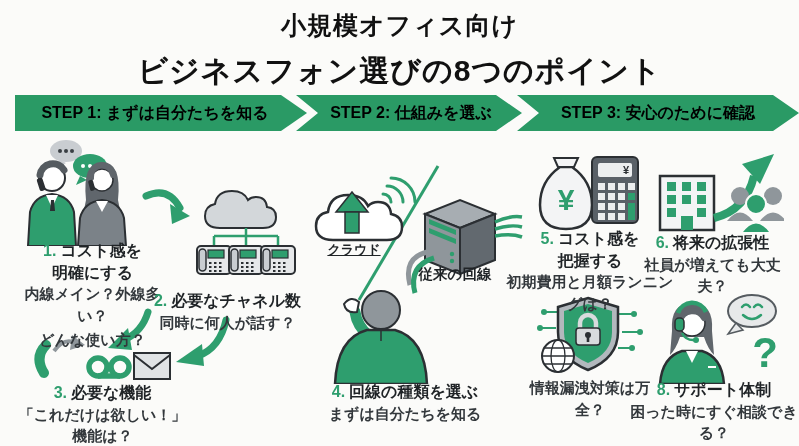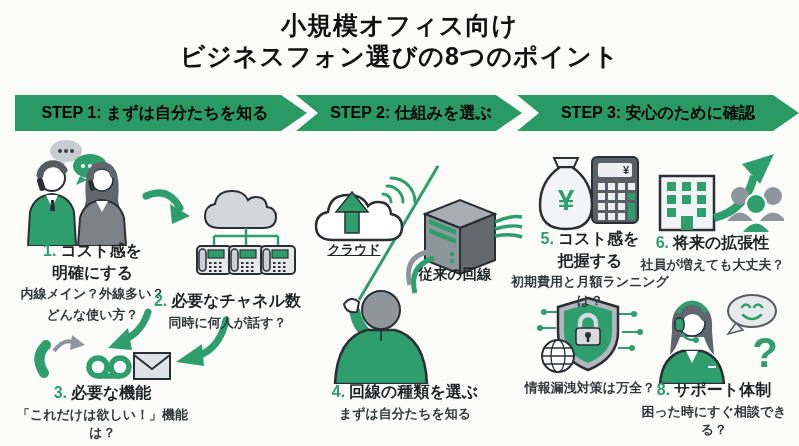--- a/index.html
+++ b/index.html
@@ -13,41 +13,41 @@
     --background:#FBFBF9;
   }
   *{margin:0;padding:0;box-sizing:border-box;}
   html,body{width:799px;height:446px;overflow:hidden;}
   body{font-family:"Liberation Sans","DejaVu Sans",sans-serif;background:var(--background);}
   .canvas{position:relative;width:799px;height:446px;background:var(--background);overflow:hidden;}
 
   
   .title{position:absolute;top:10px;left:0;width:799px;text-align:center;color:#111;}
   .title .l1{font-size:25px;font-weight:bold;line-height:1.25;letter-spacing:1px;}
-  .title .l2{font-size:25px;font-weight:bold;line-height:1.25;letter-spacing:1px;}
+  .title .l2{font-size:30px;font-weight:bold;line-height:1.25;letter-spacing:1px;margin-top:11px;}
 
   
   .banner{position:absolute;top:95px;height:36px;background:var(--banner-green);
     display:flex;align-items:center;justify-content:center;
     font-size:16px;font-weight:bold;color:#000000;white-space:nowrap;}
   .banner .lbl{transform:translateX(-6px);}
   #banner1{left:15px;width:292px;
     clip-path:polygon(0 0,calc(100% - 26px) 0,100% 50%,calc(100% - 26px) 100%,0 100%);}
   #banner2{left:296px;width:226px;
     clip-path:polygon(0 0,calc(100% - 26px) 0,100% 50%,calc(100% - 26px) 100%,0 100%,22px 50%);}
   #banner2 .lbl{transform:translateX(2px);}
   #banner3{left:517px;width:282px;
     clip-path:polygon(0 0,calc(100% - 26px) 0,100% 50%,calc(100% - 26px) 100%,0 100%,22px 50%);}
   #banner3 .lbl{transform:translateX(0);}
 
   
   .pt{position:absolute;text-align:center;color:var(--dark-text);}
   .pt-t{font-size:16px;font-weight:bold;line-height:1.35;}
   .pt-t .num{color:var(--accent-green);margin-right:4px;}
-  .pt-s{font-size:13px;font-weight:600;color:var(--sub-text);line-height:1.45;margin-top:2px;}
+  .pt-s{font-size:15px;font-weight:600;color:var(--sub-text);line-height:1.45;margin-top:2px;font-family:Liberation Mono, monospace;}
   #p1{left:10px;top:240px;width:165px;}
   #p2{left:140px;top:290px;width:175px;}
   #p3{left:15px;top:382px;width:175px;}
   #p4{left:315px;top:381px;width:180px;}
   #p5{left:500px;top:228px;width:180px;}
   #p6{left:630px;top:232px;width:165px;}
   #p7{left:515px;top:377px;width:150px;}
   #p8{left:630px;top:379px;width:168px;text-align:center;}
 
   

